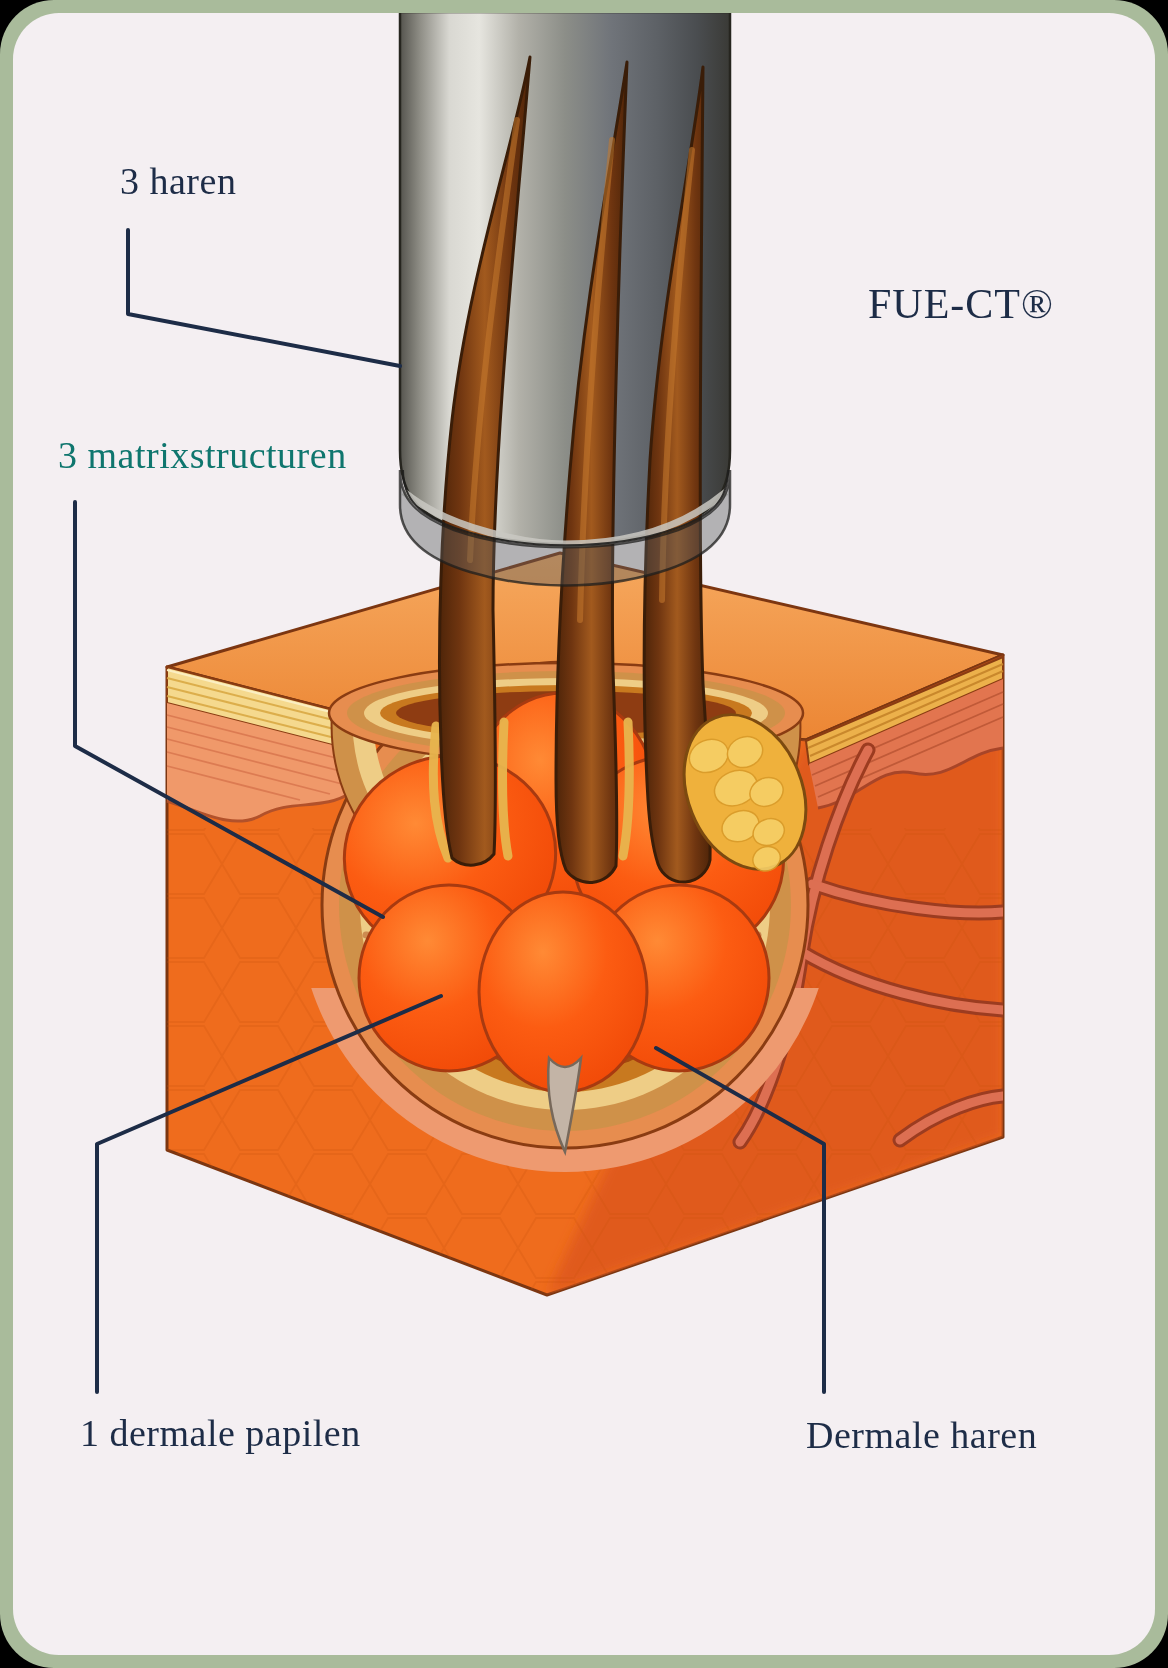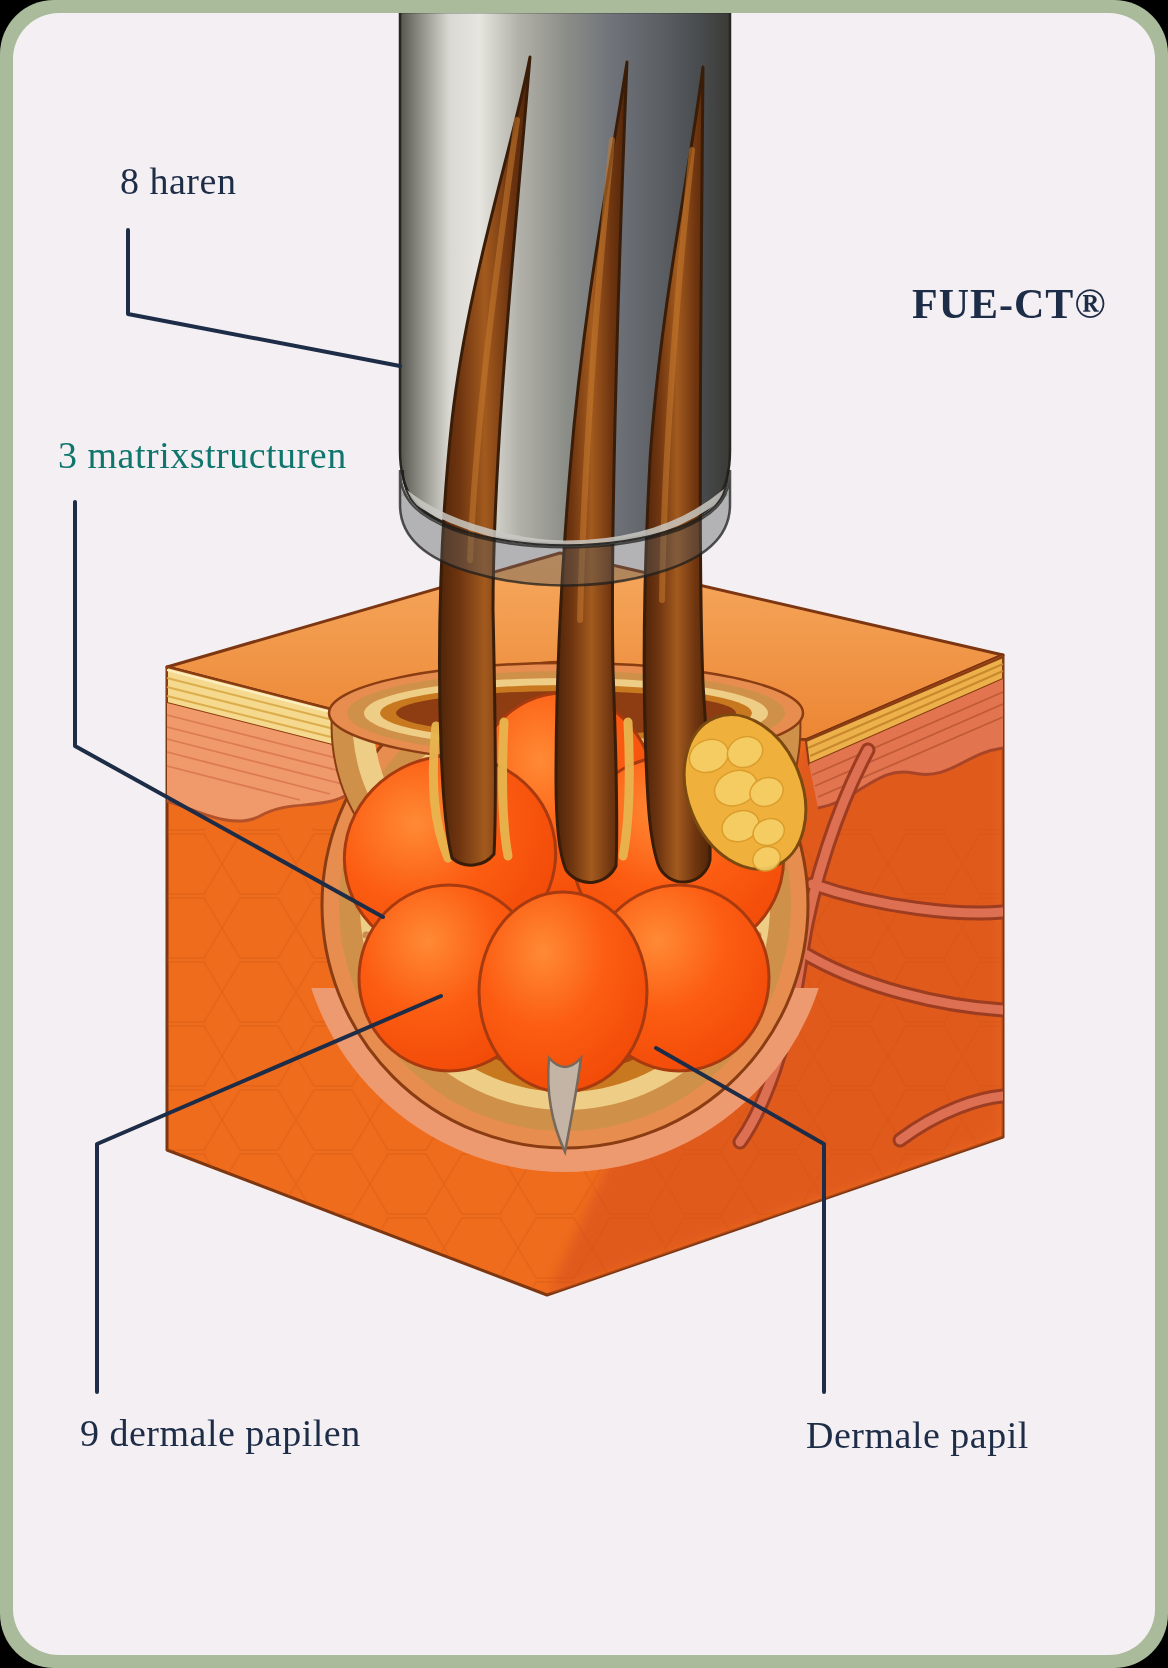--- a/index.html
+++ b/index.html
@@ -14,21 +14,21 @@
   .card-bg{position:absolute;inset:0;}
   svg.art{position:absolute;left:0;top:0;width:1168px;height:1668px;display:block;}
   .lbl{
     position:absolute;
     color:#1d2c47;
     font-size:38px;
     line-height:1.05;
     white-space:nowrap;
     letter-spacing:0.5px;
   }
-  .lbl.brand{font-weight:700;font-size:42px;letter-spacing:1px;margin-left:44px;}
+  .lbl.brand{font-weight:400;font-size:42px;letter-spacing:1px;}
 </style>
 </head>
 <body style="background: rgb(0, 0, 0);">
 
 <div class="frame" style="background: rgb(169, 187, 155);"></div>
 
 <div class="stage">
   <div class="card-bg" style="background: rgb(244, 239, 242);"></div>
 
   <svg class="art" viewBox="0 0 1168 1668" aria-hidden="true">
@@ -195,22 +195,22 @@
     </g>
 
     <g stroke="#1d2c47" stroke-width="4" fill="none" stroke-linejoin="round" stroke-linecap="round">
       <path d="M128,230 L128,314 L400,366"></path>
       <path d="M75,502 L75,746 L383,917"></path>
       <path d="M97,1392 L97,1144 L441,996"></path>
       <path d="M656,1048 L824,1144 L824,1392"></path>
     </g>
   </svg>
 
-  <div class="lbl" style="left: 120px; top: 162px; color: rgb(29, 44, 71);">8 haren</div>
+  <div class="lbl" style="left: 120px; top: 162px; color: rgb(29, 44, 71);">3 haren</div>
 
   <div class="lbl brand" style="left: 868px; top: 282px; color: rgb(29, 44, 71);">FUE-CT®</div>
 
   <div class="lbl" style="left: 58px; top: 436px; color: #0f766e;">3 matrixstructuren</div>
 
-  <div class="lbl" style="left: 80px; top: 1414px; color: rgb(29, 44, 71);">9 dermale papilen</div>
-
-  <div class="lbl" style="left: 806px; top: 1416px; color: rgb(29, 44, 71);">Dermale papil</div>
+  <div class="lbl" style="left: 80px; top: 1414px; color: rgb(29, 44, 71);">1 dermale papilen</div>
+
+  <div class="lbl" style="left: 806px; top: 1416px; color: rgb(29, 44, 71);">Dermale haren</div>
 </div>
 
 </body></html>

